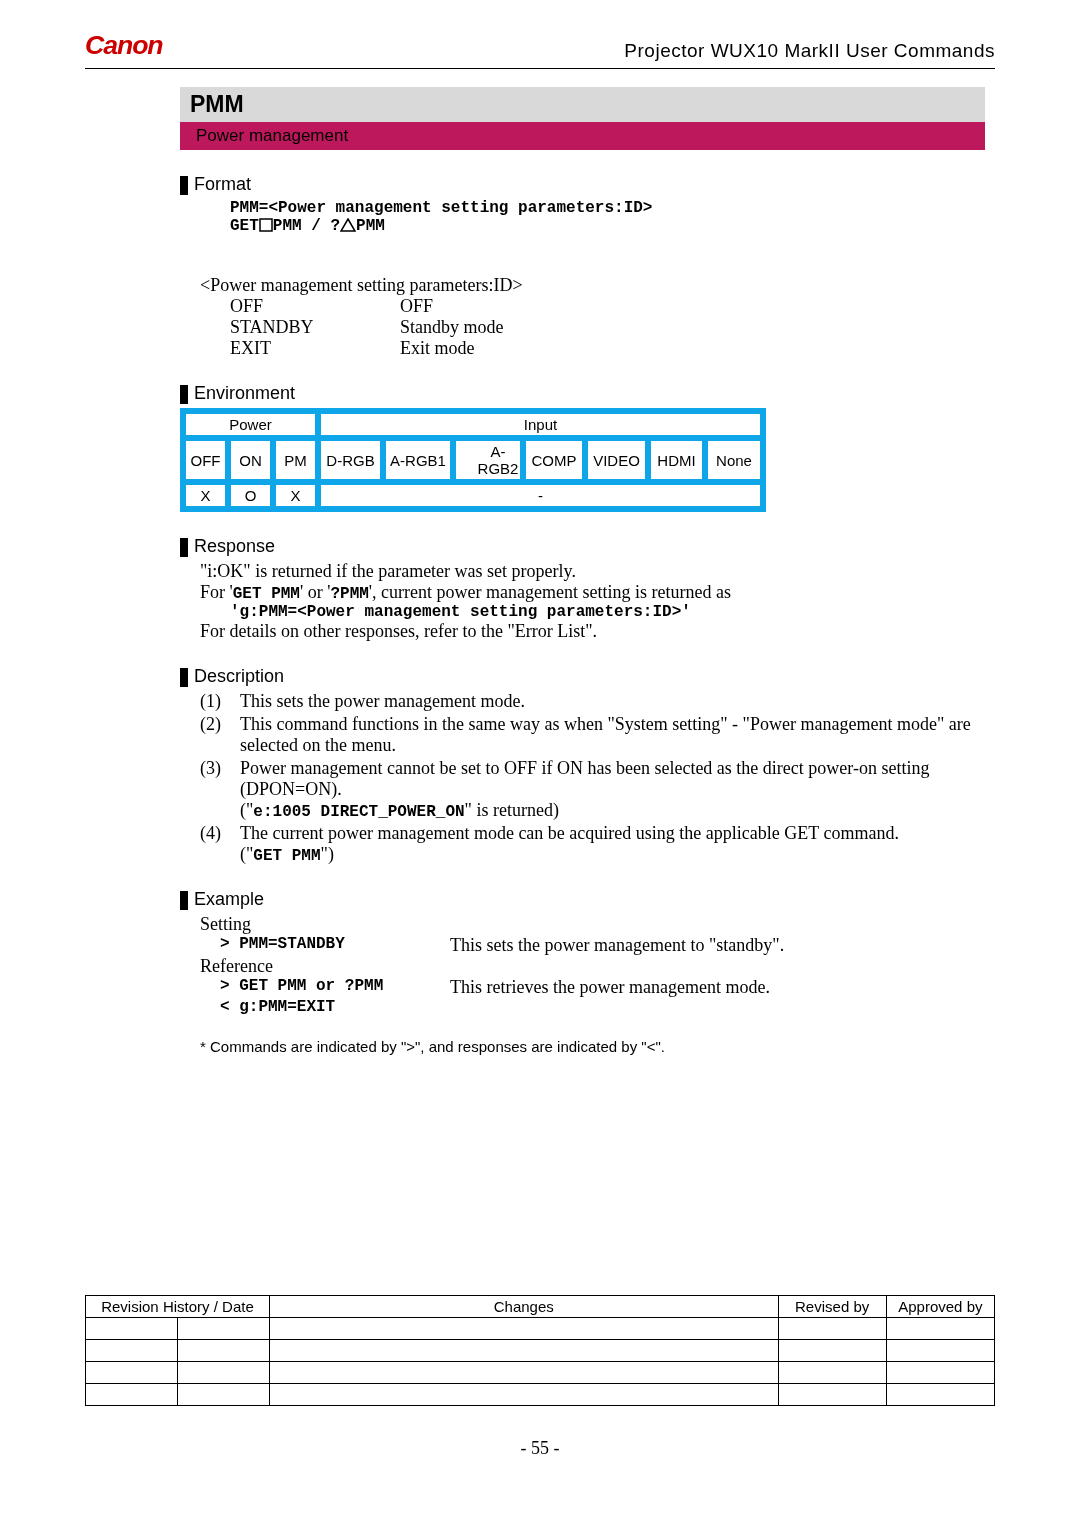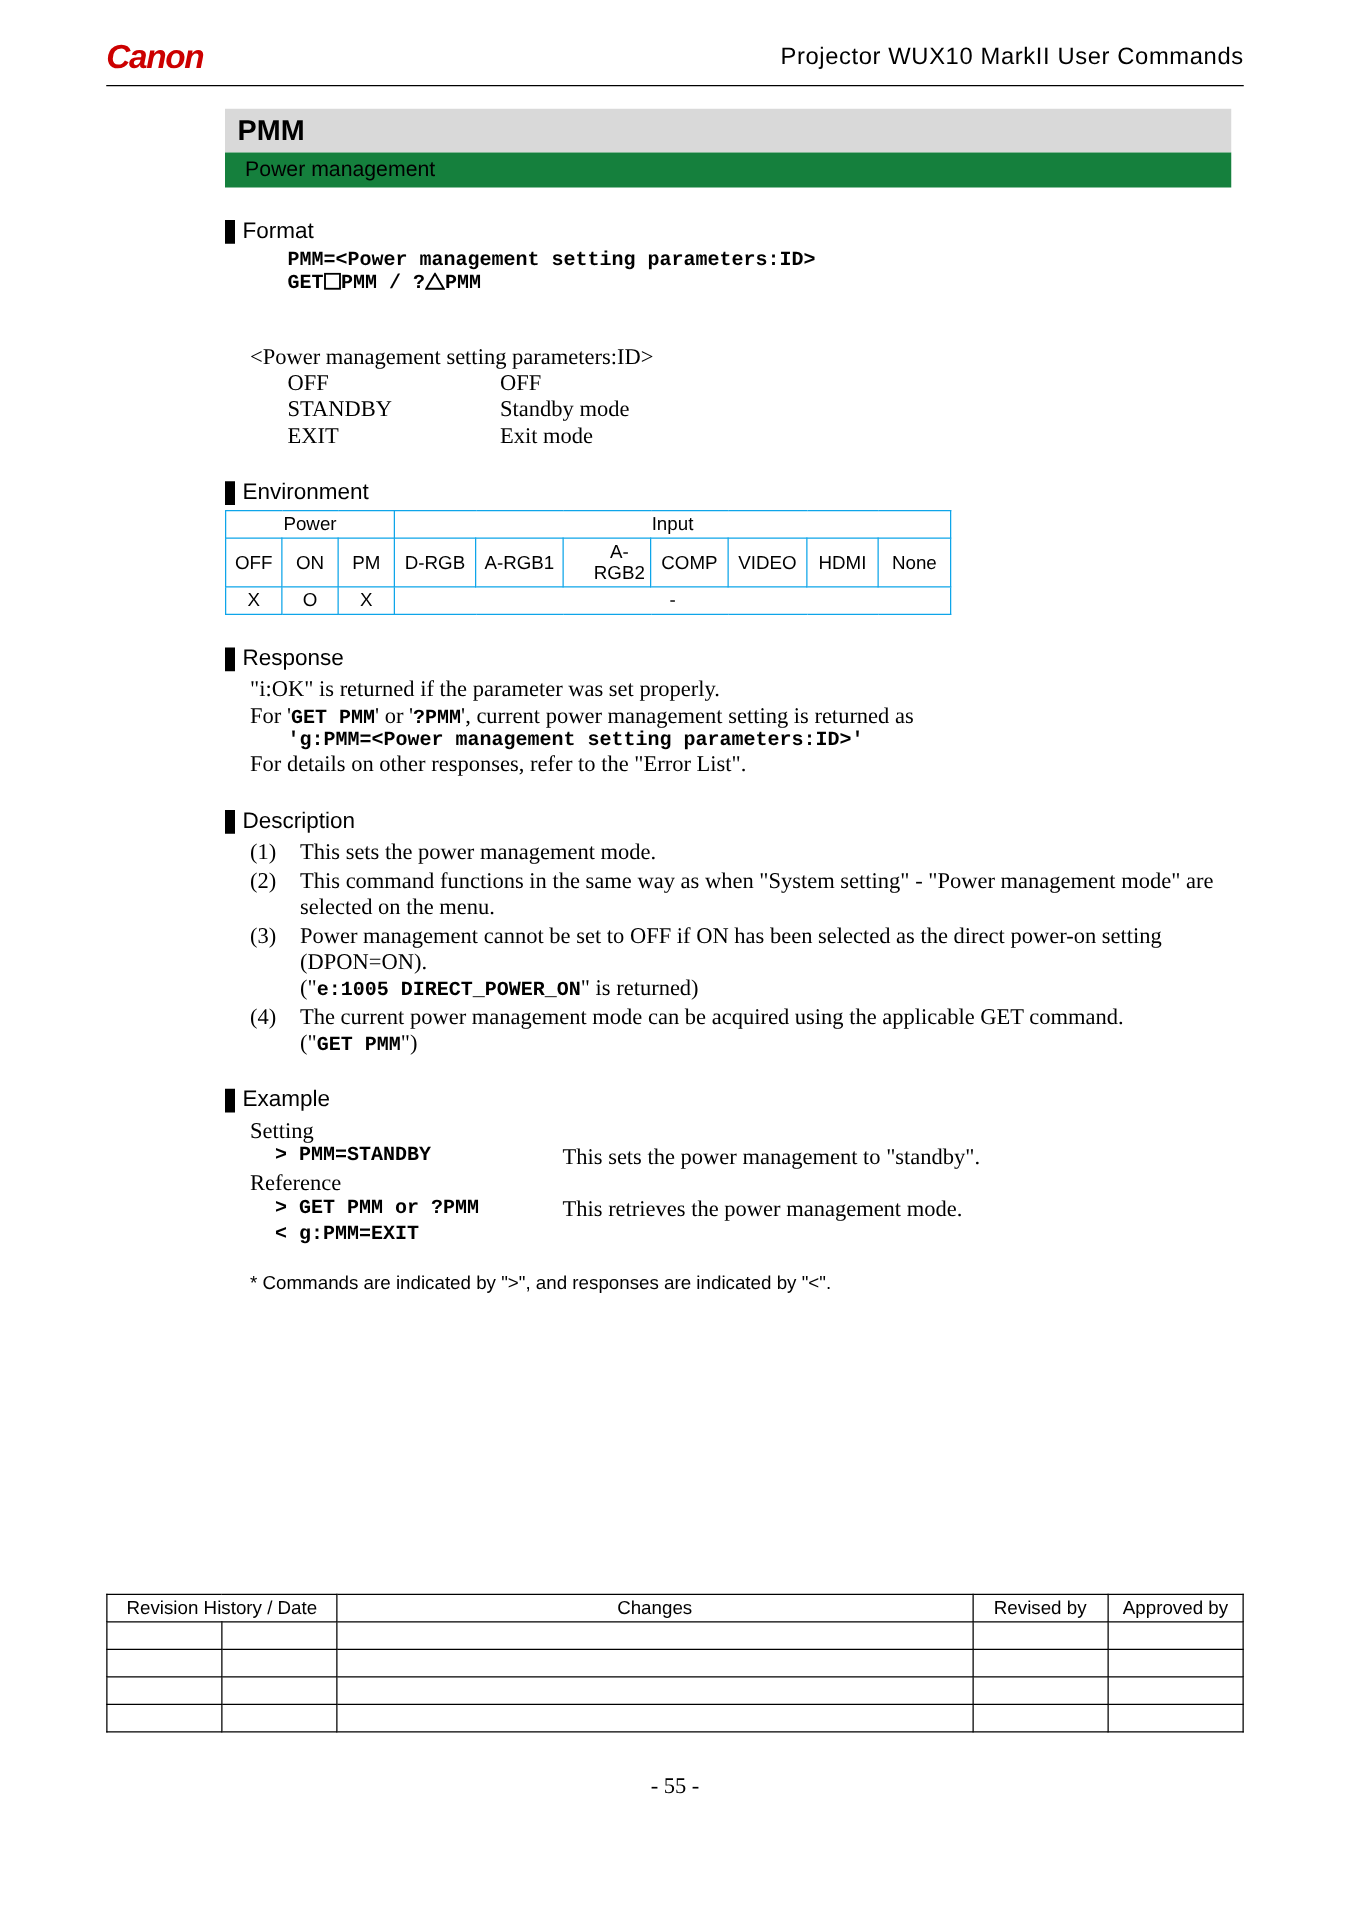--- a/index.html
+++ b/index.html
@@ -13,21 +13,21 @@
   }
   .page {
     width: 1080px;
     min-height: 1527px;
     padding: 30px 85px 50px 85px;
     position: relative;
   }
   .header-row {
     display: flex;
     justify-content: space-between;
-    align-items: center;
+    align-items: flex-end;
     border-bottom: 1px solid #000;
     padding-bottom: 6px;
     margin-bottom: 18px;
   }
   .logo-svg { height: 32px; }
   .doc-title {
     font-family: Arial, Helvetica, sans-serif;
     font-size: 19px;
     letter-spacing: 0.5px;
   }
@@ -36,21 +36,21 @@
     margin-right: 10px;
   }
   .cmd-name-bar {
     background: #d9d9d9;
     font-family: Arial, Helvetica, sans-serif;
     font-weight: bold;
     font-size: 23px;
     padding: 4px 10px;
   }
   .cmd-desc-bar {
-    background: #15803d;
+    background: #be185d;
     font-family: Arial, Helvetica, sans-serif;
     font-size: 17px;
     padding: 4px 16px;
   }
   .section-head {
     font-family: Arial, Helvetica, sans-serif;
     font-size: 18px;
     margin-top: 24px;
     margin-bottom: 4px;
     padding-left: 14px;
@@ -76,21 +76,21 @@
   .param-row { display: flex; }
   .param-row .c1 { width: 170px; }
   .env-table {
     border-collapse: collapse;
     font-family: Arial, Helvetica, sans-serif;
     font-size: 15px;
     margin-top: 4px;
     margin-left: 0;
   }
   .env-table th, .env-table td {
-    border: 1px solid #0ea5e9;
+    border: 6px solid #0ea5e9;
     text-align: center;
     padding: 2px 0;
   }
   .env-table th { font-weight: normal; }
   ol.desc-list {
     list-style: none;
     padding: 0;
     margin: 0 0 0 20px;
     font-size: 18px;
   }

